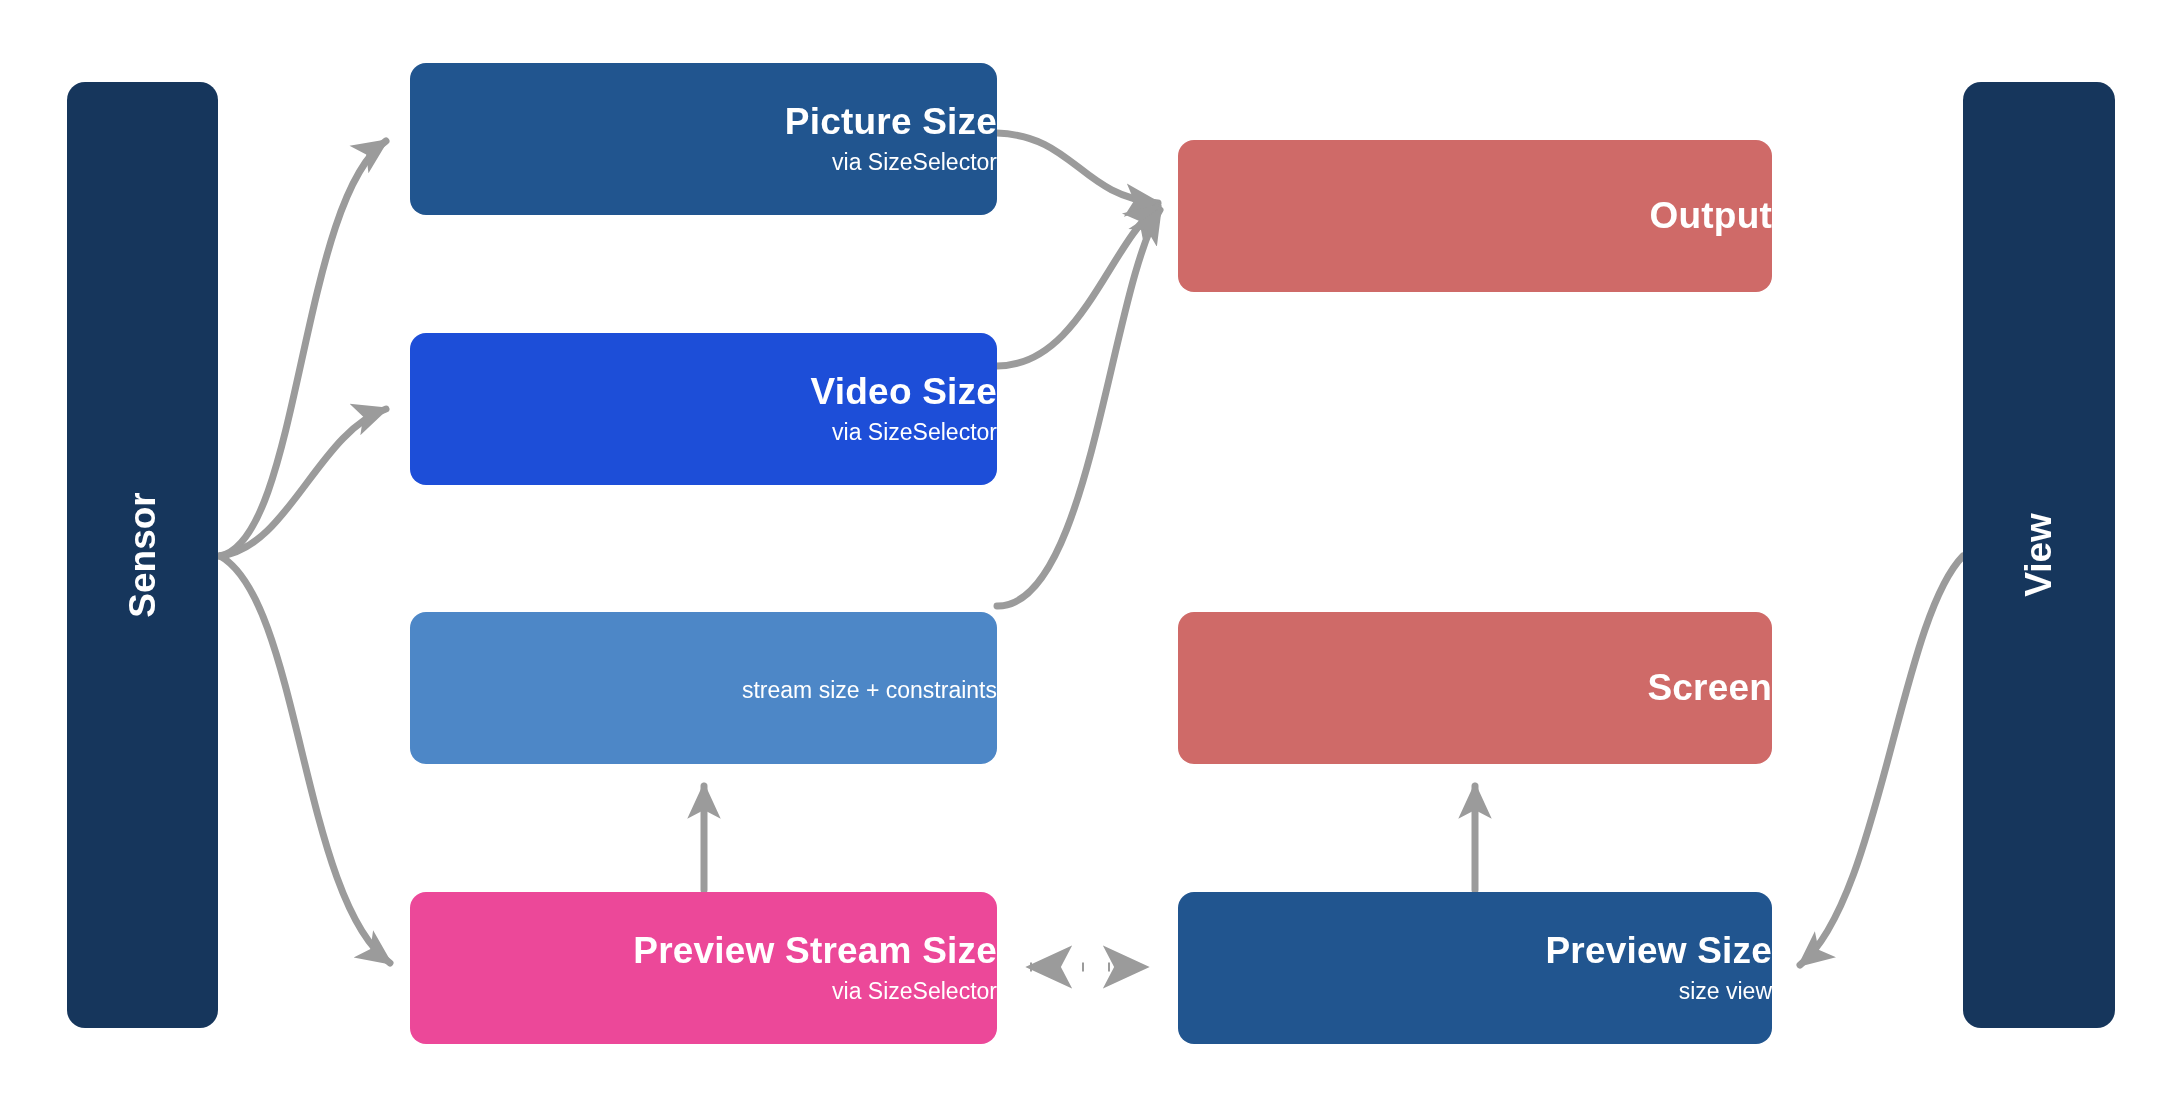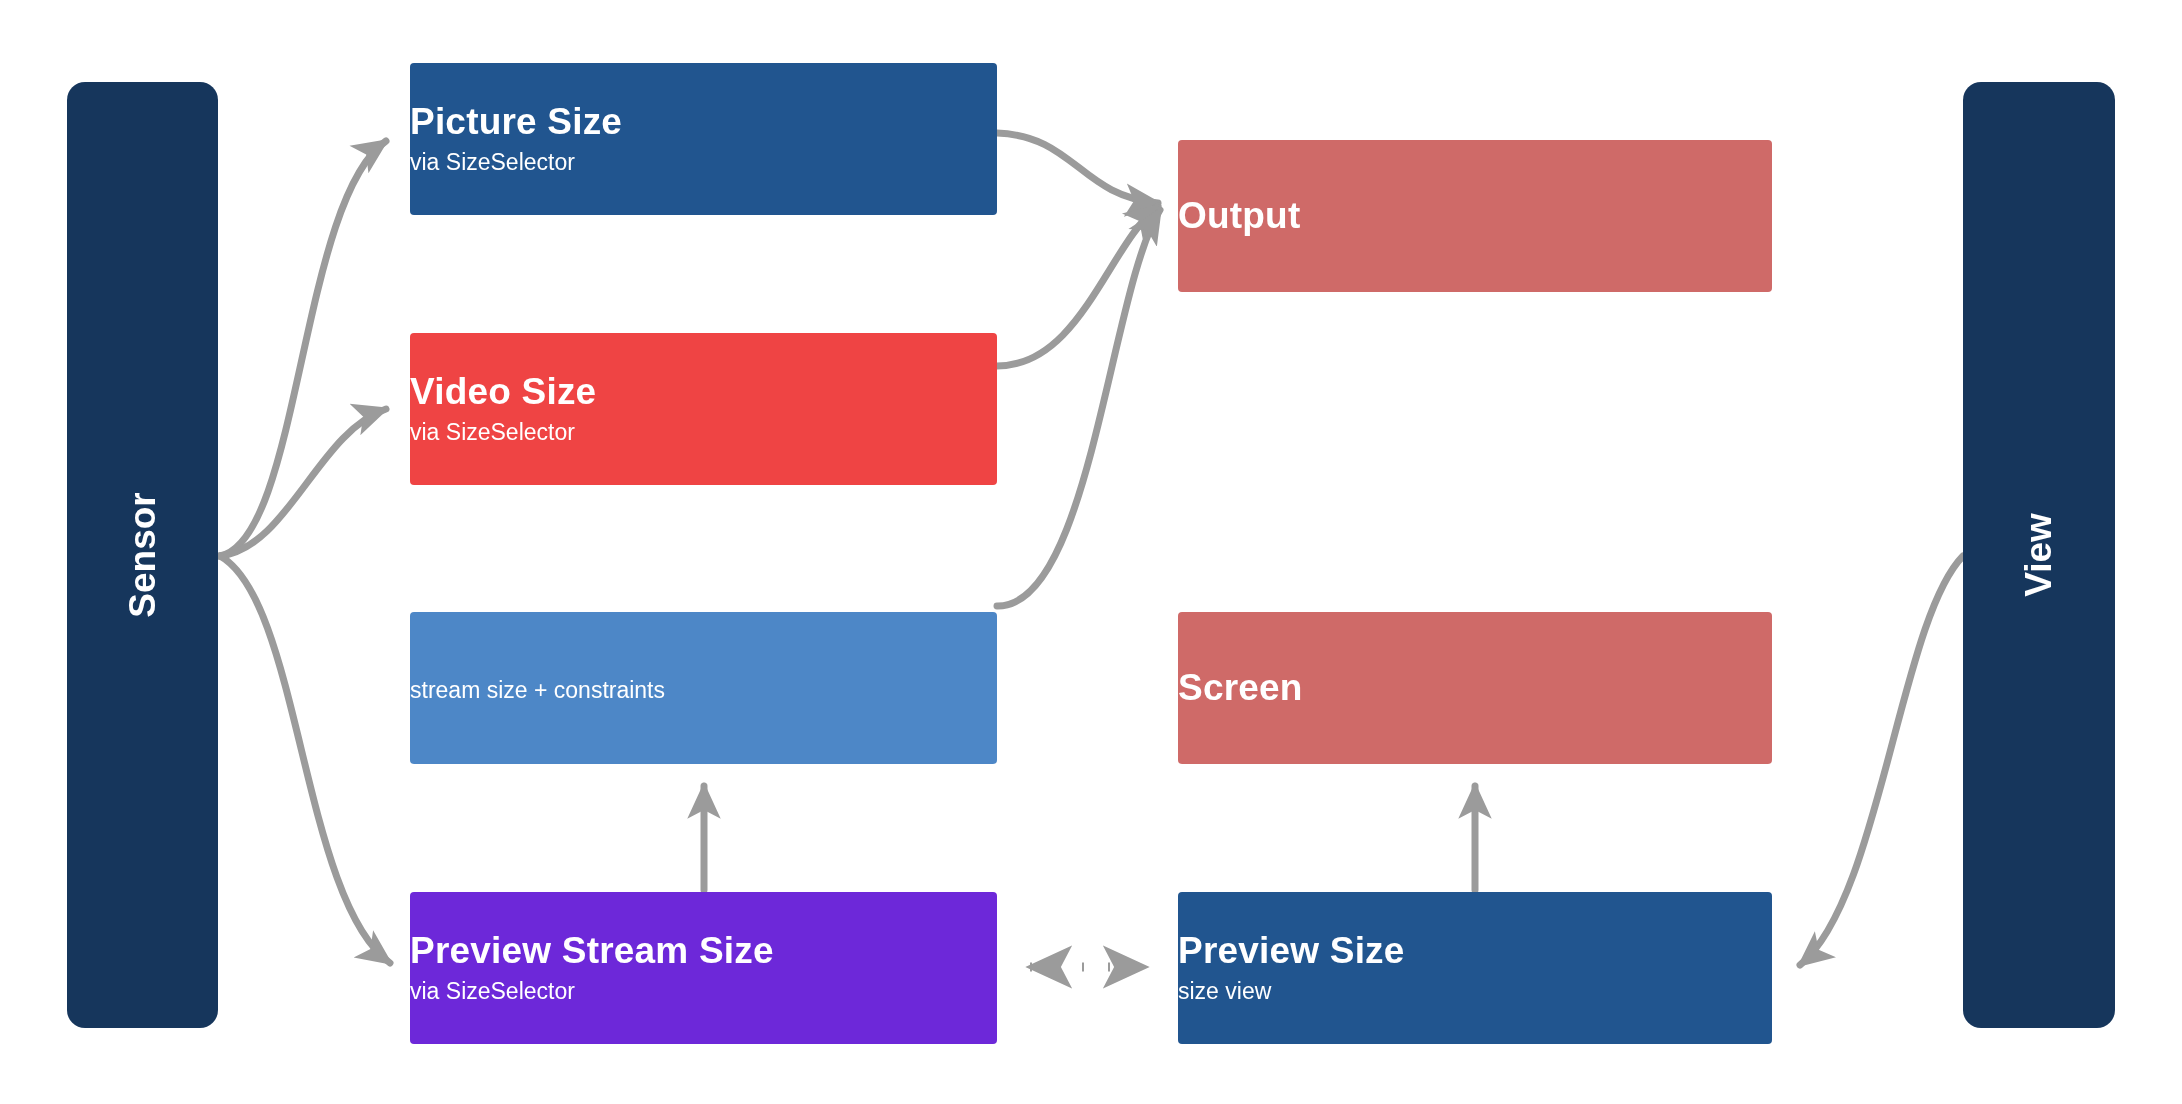--- a/index.html
+++ b/index.html
@@ -22,24 +22,24 @@
     position: absolute;
     left: 0;
     top: 0;
     width: 2182px;
     height: 1104px;
     pointer-events: none;
   }
   .node {
     position: absolute;
     box-sizing: border-box;
-    border-radius: 4px;
+    border-radius: 16px;
     display: flex;
     flex-direction: column;
-    align-items: flex-start;
+    align-items: flex-end;
     justify-content: center;
     color: #ffffff;
     text-align: center;
     line-height: 1.18;
   }
   .node .title {
     font-weight: bold;
     font-size: 37px;
     letter-spacing: 0.2px;
     white-space: nowrap;
@@ -111,30 +111,30 @@
 
   <div class="lane" style="left:1963px; top:82px; width:152px; height:946px; background:#16365c;">
     <span class="lane-label">View</span>
   </div>
 
   <div class="node has-sub" style="left:410px; top:63px; width:587px; height:152px; background:#21558f;">
     <span class="title">Picture Size</span>
     <span class="subtitle">via SizeSelector</span>
   </div>
 
-  <div class="node has-sub" style="left:410px; top:333px; width:587px; height:152px; background:#ef4444;">
+  <div class="node has-sub" style="left:410px; top:333px; width:587px; height:152px; background:#1d4ed8;">
     <span class="title">Video Size</span>
     <span class="subtitle">via SizeSelector</span>
   </div>
 
   <div class="node has-sub" style="left:410px; top:612px; width:587px; height:152px; background:#4d87c7;">
     <span class="subtitle">stream size + constraints</span>
   </div>
 
-  <div class="node has-sub" style="left:410px; top:892px; width:587px; height:152px; background:#6d28d9;">
+  <div class="node has-sub" style="left:410px; top:892px; width:587px; height:152px; background:#ec4899;">
     <span class="title">Preview Stream Size</span>
     <span class="subtitle">via SizeSelector</span>
   </div>
 
   <div class="node" style="left:1178px; top:612px; width:594px; height:152px; background:#cf6a68;">
     <span class="title">Screen</span>
   </div>
 
   <div class="node" style="left:1178px; top:140px; width:594px; height:152px; background:#cf6a68;">
     <span class="title">Output</span>

